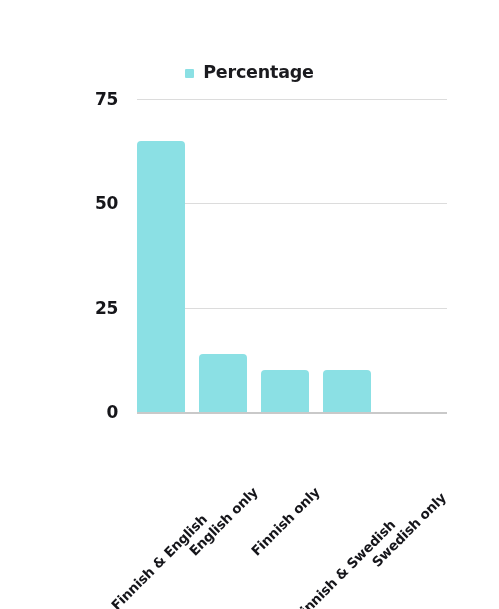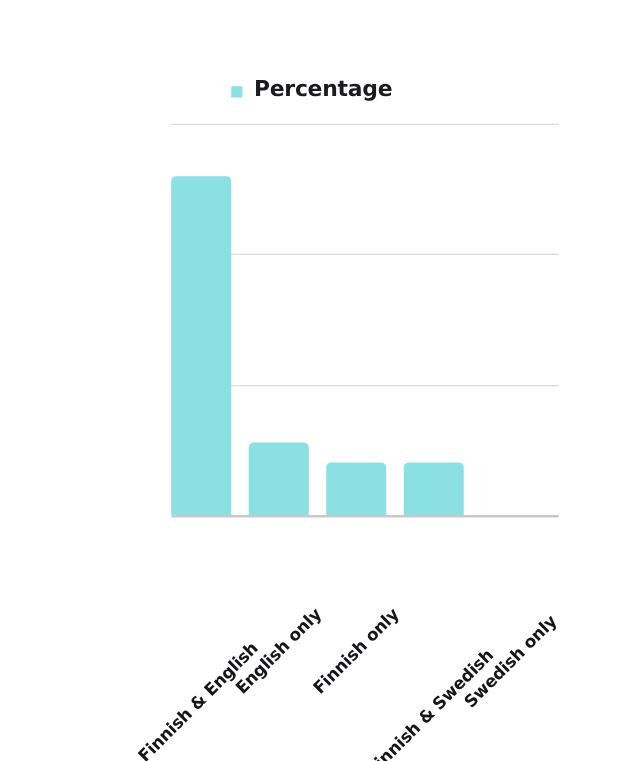--- a/index.html
+++ b/index.html
@@ -152,20 +152,26 @@
 
 <div id="chart-root">
 
   <div class="legend">
     <div class="legend-item">
       <span class="legend-swatch" style="background: rgb(139, 224, 228);"></span>
       <span class="legend-label">Percentage</span>
     </div>
   </div>
 
+  <div class="yaxis-labels">
+    <span class="ytick" style="top:0px;">75</span>
+    <span class="ytick" style="top:104.33px;">50</span>
+    <span class="ytick" style="top:208.67px;">25</span>
+    <span class="ytick" style="top:313px;">0</span>
+  </div>
 
   <div class="plot">
     <div class="gridline" style="top:0px;"></div>
     <div class="gridline" style="top:104.33px;"></div>
     <div class="gridline" style="top:208.67px;"></div>
     <div class="gridline axis-base" style="top:313px;"></div>
 
     <div class="bars">
       <div class="bar-slot" style="left:0px;width:48px;">
         <div class="bar" id="bar-0" style="height: 271.267px; background: rgb(139, 224, 228);"></div>

